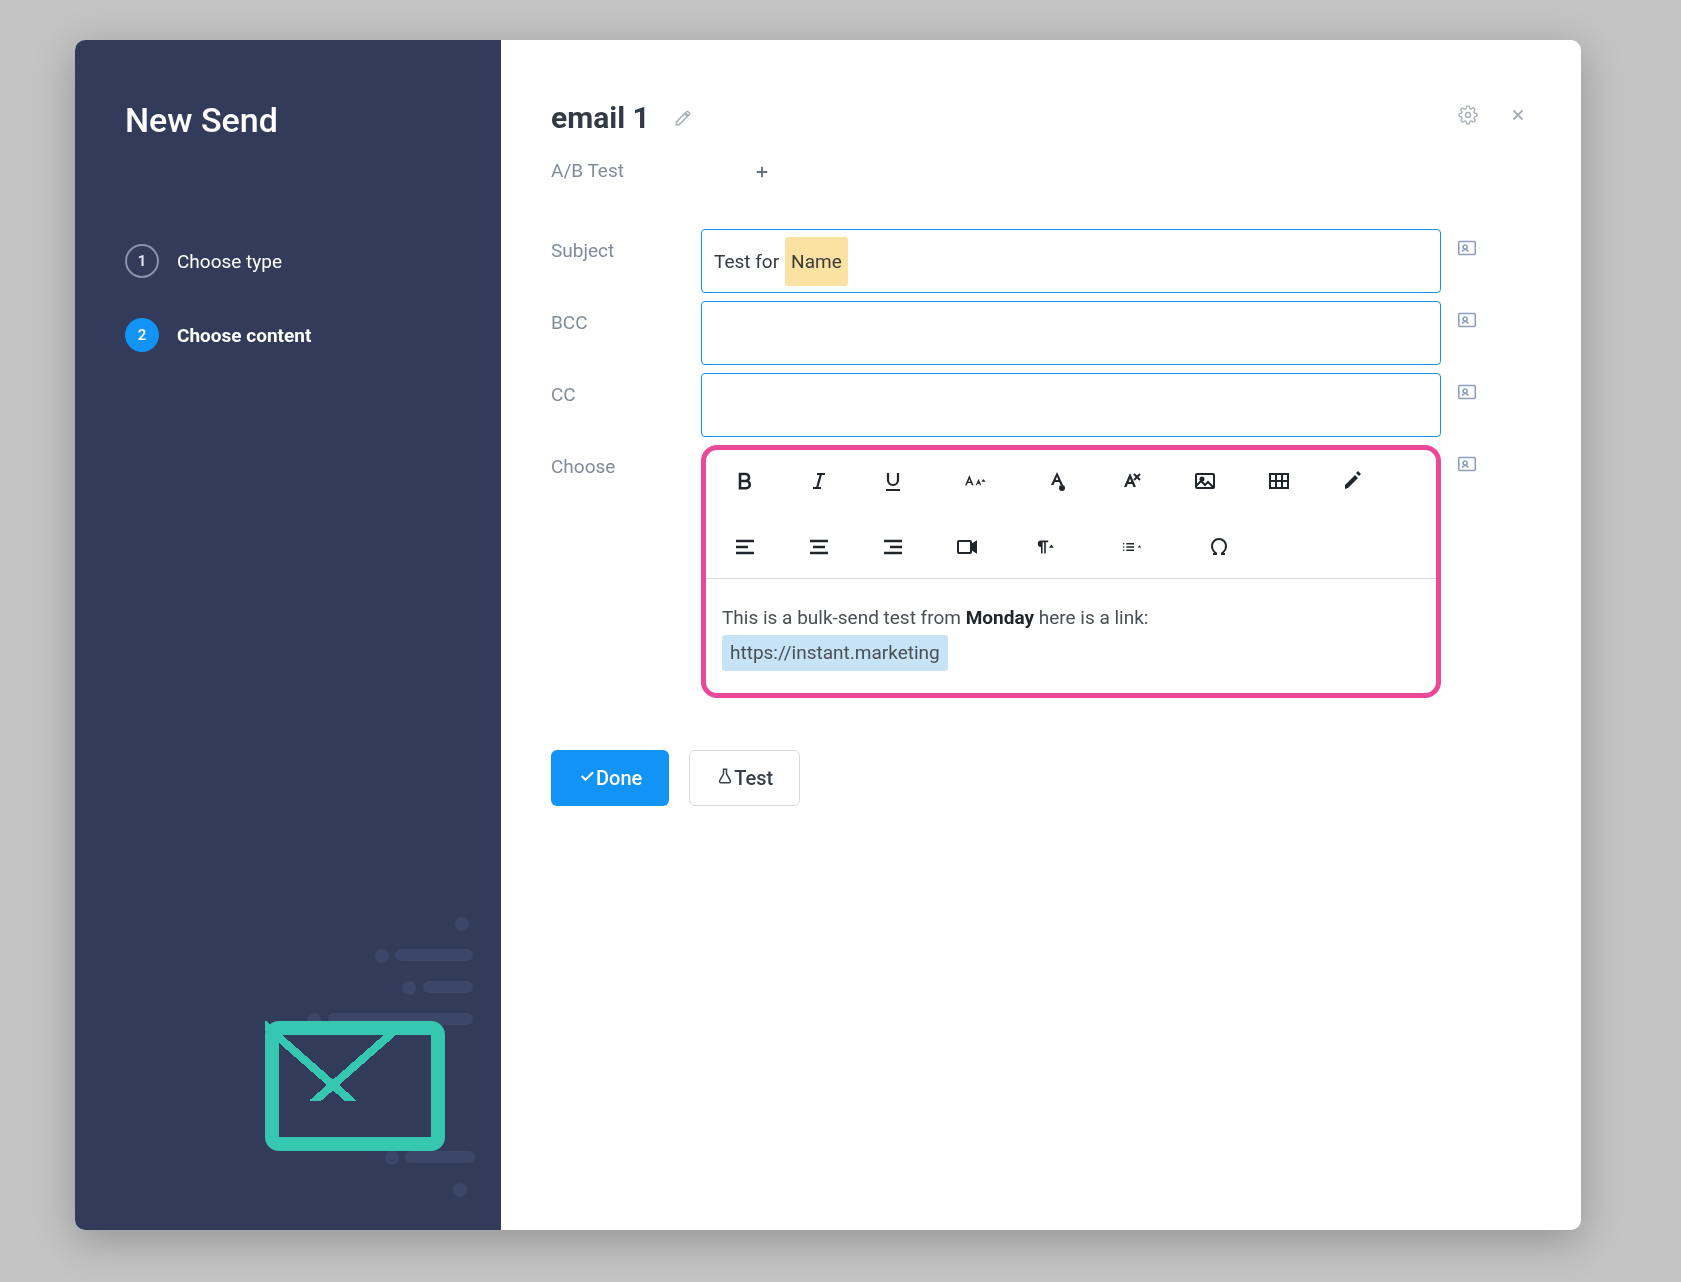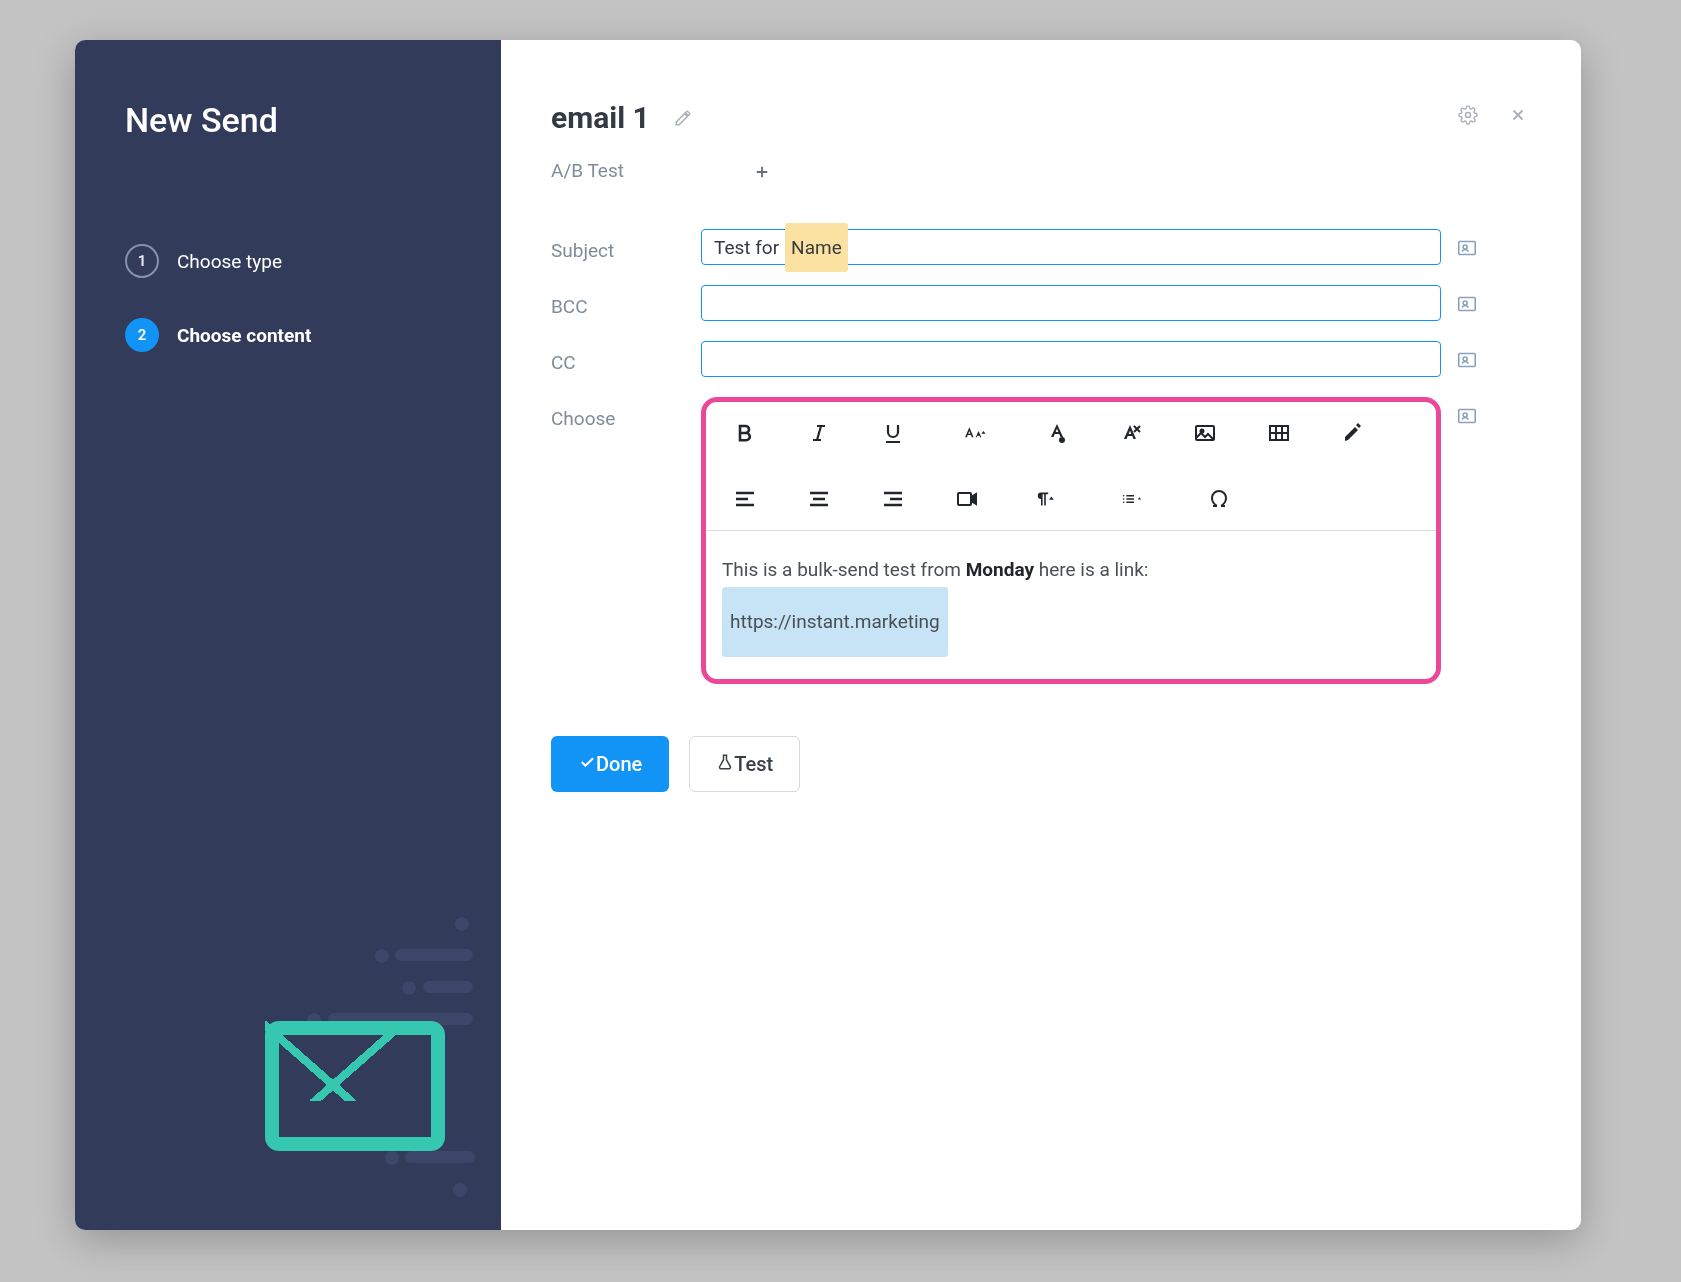--- a/index.html
+++ b/index.html
@@ -16,35 +16,35 @@
     .envelope-deco{position:absolute;left:55px;bottom:55px;width:370px;height:270px;pointer-events:none}
     .env{width:180px;height:130px;border:14px solid #35c7b0;border-radius:14px;position:absolute;left:135px;top:116px}
     .env::before{content:"";position:absolute;left:-14px;right:-14px;top:-14px;height:80px;background:linear-gradient(to bottom right,transparent 49.3%,#35c7b0 49.3%,#35c7b0 56%,transparent 56%)50% 0/50.5% 100% no-repeat,linear-gradient(to bottom left,transparent 49.3%,#35c7b0 49.3%,#35c7b0 56%,transparent 56%)0 0/50.5% 100% no-repeat}
     .deco-line{position:absolute;height:12px;border-radius:6px;background:#3b4668}
     .deco-dot{position:absolute;width:14px;height:14px;border-radius:50%;background:#3b4668}
     .main{flex:1;padding:60px 70px 0 50px;position:relative}
     .header-row{display:flex;align-items:center;margin-bottom:24px}
     .header-row h2{font-size:30px;font-weight:700;color:#323b45;margin-right:18px}
     .icon-btn{width:30px;height:30px;border:none;background:transparent;cursor:pointer;display:inline-flex;align-items:center;justify-content:center;color:#a9b0b9;border-radius:4px}
     .top-actions{position:absolute;right:48px;top:60px;display:flex;gap:20px}
-    .form-row{display:grid;grid-template-columns:150px 740px 60px;gap:0;align-items:start;margin-bottom:20px}
+    .form-row{display:grid;grid-template-columns:150px 740px 60px;gap:0;align-items:start;margin-bottom:8px}
     .form-label{font-size:19px;color:#818c99;padding-top:10px}
-    .text-input{height:36px;width:740px;border:1px solid #1293f6;border-radius:4px;padding:0 12px;font-size:19px;color:#323b45;display:flex;align-items:center;gap:6px}
+    .text-input{height:64px;width:740px;border:1px solid #1293f6;border-radius:4px;padding:0 12px;font-size:19px;color:#323b45;display:flex;align-items:center;gap:6px}
     .chip{background:#fbe2a2;border-radius:3px;padding:13px 6px;color:#3b3b3b}
     .abrow{display:flex;align-items:flex-start;margin-bottom:44px}
     .abrow .form-label{padding-top:0}
     .plus-btn{margin-left:48px;width:26px;height:26px}
     .side-icon{margin-top:8px;margin-left:14px;color:#8c9fbd;cursor:pointer}
     .editor{width:740px;border:5px solid #ec4899;border-radius:16px;overflow:hidden}
     .toolbar{display:flex;flex-wrap:wrap;gap:40px 48px;padding:18px 26px;border-bottom:1px solid #d9dde3}
     .tb-btn{width:26px;height:26px;display:flex;align-items:center;justify-content:center;background:none;border:none;cursor:pointer;color:#21262c}
     .tb-btn svg{width:24px;height:24px}
     .msg-body{padding:22px 16px;min-height:96px;font-size:19px;color:#4a4f56;line-height:1.8}
     .msg-body b{color:#21262c}
-    .msg-body .link{display:inline-block;background:#c7e4f7;padding:18px 8px;border-radius:3px;color:#4a4f56}
+    .msg-body .link{display:inline-block;background:#c7e4f7;padding:1px 8px;border-radius:3px;color:#4a4f56}
     .actions{display:flex;gap:20px;margin-top:52px}
     .btn{height:56px;border-radius:6px;font-size:20px;font-weight:500;display:inline-flex;align-items:center;gap:0;padding:0 26px;cursor:pointer;border:1px solid transparent}
     .btn-primary{background:#1293f6;color:#fff}
     .btn-secondary{background:#fff;border-color:#d7dbe0;color:#3a4049}
   </style>
 </head>
 <body>
 
 <div class="modal">
 

